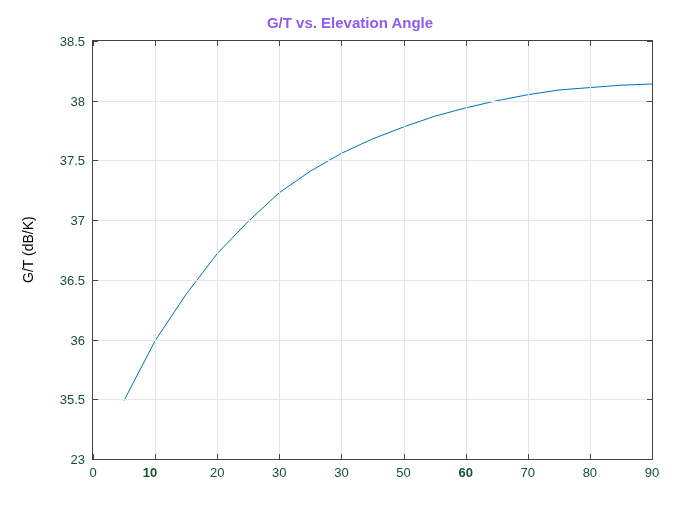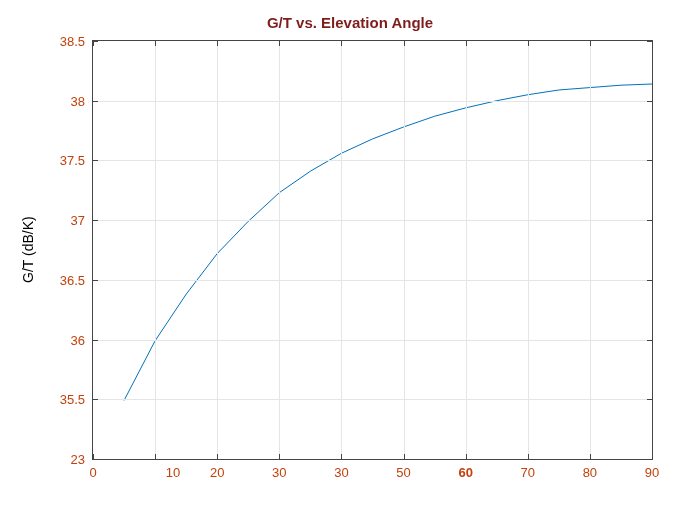--- a/index.html
+++ b/index.html
@@ -17,21 +17,21 @@
     background: #fff;
   }
   .title {
     position: absolute;
     top: 14px;
     left: 0;
     width: 100%;
     text-align: center;
     font-weight: bold;
     font-size: 15px;
-    color: #7f1d1d;
+    color: #8b5cf6;
   }
   .plot-area {
     position: absolute;
     left: 92px;
     top: 40px;
     width: 561px;
     height: 420px;
     border: 1px solid #444;
     box-sizing: border-box;
   }
@@ -54,21 +54,21 @@
     text-align: center;
     font-size: 14px;
     color: #000;
     display: flex;
     align-items: center;
     justify-content: center;
   }
   .tick-x, .tick-y {
     position: absolute;
     font-size: 13px;
-    color: #c2410c;
+    color: #14532d;
   }
   .tick-x {
     top: 100%;
     transform: translate(-50%, 6px);
     white-space: nowrap;
   }
   .tick-y {
     right: 100%;
     transform: translate(-8px, -50%);
     white-space: nowrap;
@@ -111,21 +111,21 @@
   <div class="plot-area">
     <svg class="curve" preserveAspectRatio="none" viewBox="0 0 559 418">
       <polyline points="31.06,359.48 62.11,299.77 93.17,253.19 124.22,212.58 155.28,180.34 186.33,151.67 217.39,130.18 248.44,112.26 279.50,97.93 310.56,85.99 341.61,75.24 372.67,66.88 403.72,59.71 434.78,53.74 465.83,48.97 496.89,46.58 527.94,44.19 559.00,42.99" stroke="#0072BD"></polyline>
     </svg>
   <div class="tickmark xb" style="left: 0px;"></div>
       <div class="tickmark xt" style="left: 0px;"></div>
       <div class="tick-x" style="left: 0px;">0</div>
       <div class="gridline vert" style="left: 62.1111px;"></div>
       <div class="tickmark xb" style="left: 62.1111px;"></div>
       <div class="tickmark xt" style="left: 62.1111px;"></div>
-      <div class="tick-x" style="left: 80px;">10</div>
+      <div class="tick-x" style="left: 57px; font-weight: bold;">10</div>
       <div class="gridline vert" style="left: 124.222px;"></div>
       <div class="tickmark xb" style="left: 124.222px;"></div>
       <div class="tickmark xt" style="left: 124.222px;"></div>
       <div class="tick-x" style="left: 124.222px; text-align: center;">20</div>
       <div class="gridline vert" style="left: 186.333px;"></div>
       <div class="tickmark xb" style="left: 186.333px;"></div>
       <div class="tickmark xt" style="left: 186.333px;"></div>
       <div class="tick-x" style="left: 186.333px;">30</div>
       <div class="gridline vert" style="left: 248.444px;"></div>
       <div class="tickmark xb" style="left: 248.444px;"></div>

